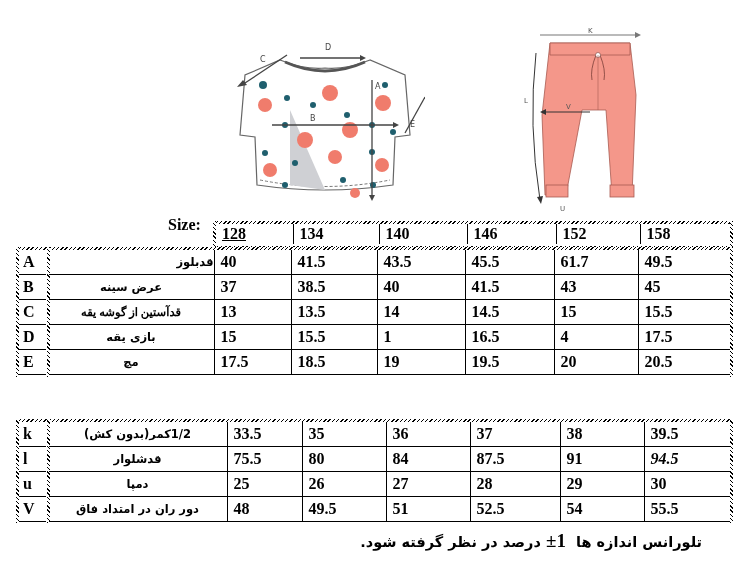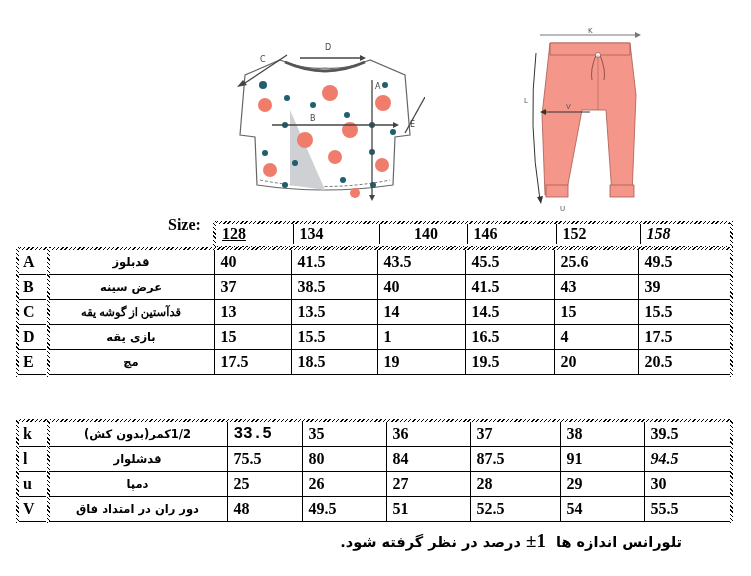--- a/index.html
+++ b/index.html
@@ -7,21 +7,21 @@
   .abs { position: absolute; }
 
   .hatch-top { background-image: repeating-linear-gradient(135deg, #000 0 1px, #fff 1px 3px); }
   .hatch-side { background-image: repeating-linear-gradient(45deg, #000 0 1px, #fff 1px 3px); }
 
   table.grid { position: absolute; border-collapse: collapse; table-layout: fixed; }
   table.grid td { border: 1px solid #000; padding: 0 0 0 6px; height: 24px; font-weight: bold; font-size: 16px; vertical-align: middle; white-space: nowrap; overflow: hidden; }
   table.grid td.letter { padding-left: 4px; font-size: 16px; }
   table.grid td.label { text-align: center; padding: 0; font-family: "DejaVu Sans", sans-serif; font-size: 11.5px; direction: rtl; }
   .size-label { position: absolute; left: 168px; top: 216px; font-weight: bold; font-size: 16px; }
-  .note { position: absolute; left: 320px; top: 530px; width: 362px; text-align: right; direction: rtl; font-family: "DejaVu Sans", sans-serif; font-weight: bold; font-size: 14.5px; }
+  .note { position: absolute; left: 340px; top: 530px; width: 362px; text-align: right; direction: rtl; font-family: "DejaVu Sans", sans-serif; font-weight: bold; font-size: 14.5px; }
   .note .num { font-family: "Liberation Serif", serif; font-size: 19px; }
 </style>
 </head>
 <body>
 
 <div class="abs" style="left:225px;top:35px;width:200px;height:170px;">
   <svg width="200" height="170" viewBox="0 0 200 170">
 
     <path d="M55 25 Q80 35 100 33 Q120 35 145 25 L180 40 L185 100 L170 102 L168 150 Q100 160 32 150 L30 102 L15 100 L20 40 Z" fill="#ffffff" stroke="#666" stroke-width="1.2"></path>
     <path d="M60 27 Q100 45 140 27" fill="none" stroke="#555" stroke-width="3"></path>
@@ -114,24 +114,24 @@
       <col style="width:86px">
       <col style="width:88px">
       <col style="width:89px">
       <col style="width:84px">
       <col style="width:90px">
   </colgroup>
   <tbody>
       <tr>
     <td style="height:20px;border-top:none;border-bottom:none;border-left:none;text-decoration:underline;">128</td>
     <td style="height:20px;border-top:none;border-bottom:none;">134</td>
-    <td style="height:20px;border-top:none;border-bottom:none;text-align:center;">140</td>
+    <td style="height:20px;border-top:none;border-bottom:none;">140</td>
     <td style="height:20px;border-top:none;border-bottom:none;margin-left:8px;">146</td>
     <td style="height:20px;border-top:none;border-bottom:none;">152</td>
-    <td style="height:20px;border-top:none;border-bottom:none;border-right:none;font-style:italic;">158</td>
+    <td style="height:20px;border-top:none;border-bottom:none;border-right:none;">158</td>
   </tr>
 </tbody>
   </table>
 
 <div class="abs hatch-top" style="left:16px;top:247px;width:717px;height:3px;"></div>
 <div class="abs hatch-side" style="left:16px;top:247px;width:3px;height:130px;"></div>
 <div class="abs hatch-side" style="left:47px;top:247px;width:3px;height:130px;"></div>
 <div class="abs hatch-side" style="left:730px;top:247px;width:3px;height:130px;"></div>
 
 <table class="grid" style="left:19px;top:250px;width:711px;">
@@ -141,37 +141,37 @@
     <col style="width:77px">
       <col style="width:86px">
       <col style="width:88px">
       <col style="width:89px">
       <col style="width:84px">
       <col style="width:92px">
   </colgroup>
   <tbody>
     <tr>
       <td class="letter" style="border-left:none;border-top:none;">A</td>
-      <td class="label" style="border-left:3px solid transparent;border-top:none;">قدبلوز</td>
+      <td class="label" style="border-left:3px solid transparent;border-top:none;text-align:right;">قدبلوز</td>
       <td style="border-top:none;">40</td>
       <td style="border-top:none;">41.5</td>
       <td style="border-top:none;">43.5</td>
       <td style="border-top:none;">45.5</td>
-      <td style="border-top:none;">25.6</td>
+      <td style="border-top:none;">61.7</td>
       <td style="border-top:none;border-right:none;">49.5</td>
     </tr>
     <tr>
       <td class="letter" style="border-left:none;">B</td>
       <td class="label" style="border-left:3px solid transparent;">عرض سینه</td>
       <td>37</td>
       <td>38.5</td>
       <td>40</td>
       <td>41.5</td>
       <td>43</td>
-      <td style="border-right:none;">39</td>
+      <td style="border-right:none;">45</td>
     </tr>
     <tr>
       <td class="letter" style="border-left:none;">C</td>
       <td class="label" style="border-left:3px solid transparent;font-family:Liberation Serif, serif;">قدآستین از گوشه یقه</td>
       <td>13</td>
       <td>13.5</td>
       <td>14</td>
       <td>14.5</td>
       <td>15</td>
       <td style="border-right:none;">15.5</td>
@@ -212,21 +212,21 @@
       <col style="width:84px">
       <col style="width:84px">
       <col style="width:90px">
       <col style="width:84px">
       <col style="width:86px">
   </colgroup>
   <tbody>
     <tr>
       <td class="letter" style="border-left:none;border-top:none;">k</td>
       <td class="label" style="border-left:3px solid transparent;border-top:none;">1/2کمر(بدون کش)</td>
-      <td style="border-top:none;font-family:Liberation Mono, monospace;">33.5</td>
+      <td style="border-top:none;">33.5</td>
       <td style="border-top:none;">35</td>
       <td style="border-top:none;">36</td>
       <td style="border-top:none;">37</td>
       <td style="border-top:none;">38</td>
       <td style="border-top:none;border-right:none;margin-top:20px;">39.5</td>
     </tr>
     <tr>
       <td class="letter" style="border-left:none;">l</td>
       <td class="label" style="border-left:3px solid transparent;">قدشلوار</td>
       <td>75.5</td>

